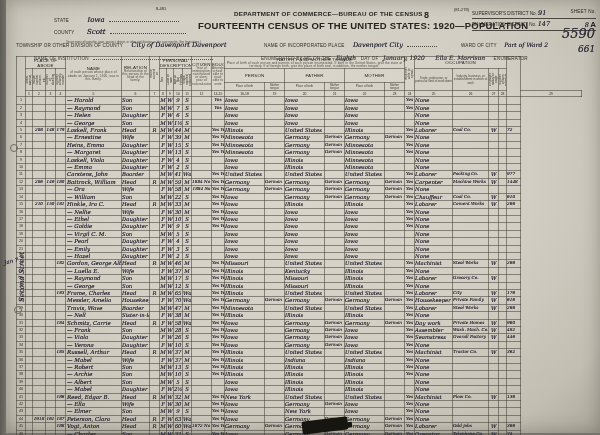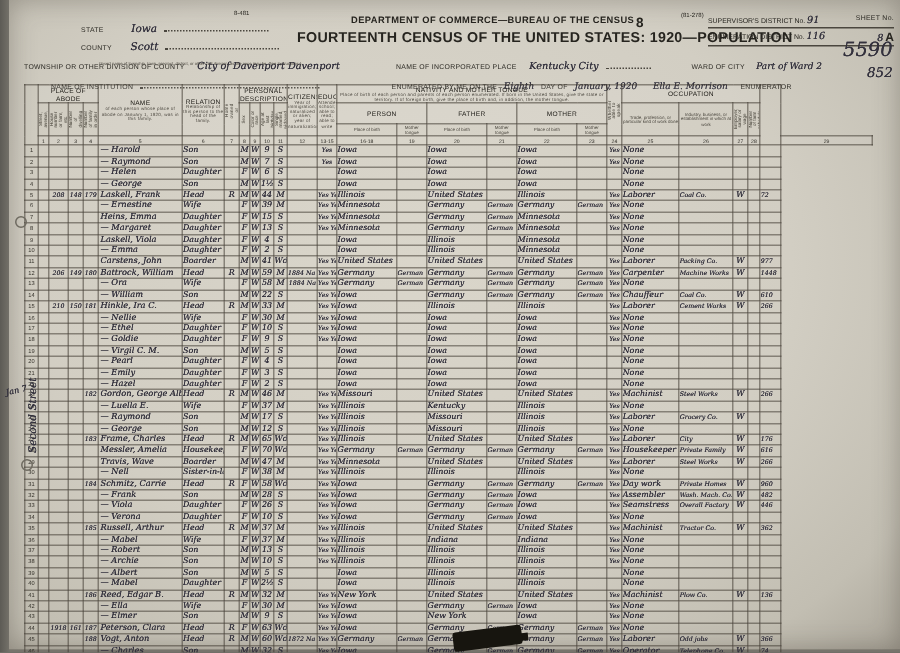--- a/index.html
+++ b/index.html
@@ -72,36 +72,36 @@
       <div class="hl title2" style="left:175px;top:20px;">FOURTEENTH CENSUS OF THE UNITED STATES: 1920—POPULATION</div>
 
       <div class="rightbox">
         <div class="rb-row">
             <span><span>SUPERVISOR'S DISTRICT No.</span>
           <span class="hand" style="font-size:6.5px;">91</span></span>
           <span class="plabel">SHEET No.</span>
           </div>
         <div class="rb-row">
             <span><span>ENUMERATION DISTRICT No.</span>
-          <span class="hand" style="font-size:6.5px;">116</span></span>
+          <span class="hand" style="font-size:6.5px;">147</span></span>
           <span><span class="hand" style="font-size:6.5px;">8</span>
           <span class="bigA">A</span></span>
           </div>
       </div>
 
       <div class="hl" style="left:10px;top:33px;"><span class="plabel">TOWNSHIP OR OTHER DIVISION OF COUNTY</span>
         <span class="hand" style="font-size:6.5px;margin-left:4px;">City of Davenport Davenport</span></div>
       <div class="hl" style="left:60px;top:41px;font-size:2.8px;color:#4a463e;width:180px;white-space:normal;line-height:3px;">(Insert name of township, town, precinct, district, or other civil division, as the case may be. See Instructions.)</div>
       <div class="hl" style="left:258px;top:33px;"><span class="plabel">NAME OF INCORPORATED PLACE</span>
-        <span class="hand" style="font-size:6.5px;margin-left:4px;">Kentucky City</span>
+        <span class="hand" style="font-size:6.5px;margin-left:4px;">Davenport City</span>
         <span class="dots" style="width:30px;"></span></div>
       <div class="hl" style="left:455px;top:33px;"><span class="plabel">WARD OF CITY</span>
         <span class="hand" style="font-size:6px;margin-left:3px;">Part of Ward 2</span></div>
       <div class="hl hand bignum" style="left:556px;top:26px;">5590</div>
-      <div class="hl hand" style="left:572px;top:44px;font-size:9px;">852</div>
+      <div class="hl hand" style="left:572px;top:44px;font-size:9px;">661</div>
 
       <div class="hl" style="left:28px;top:46px;"><span class="plabel">NAME OF INSTITUTION</span>
         <span class="dots" style="width:120px;"></span></div>
       <div class="hl" style="left:255px;top:46px;"><span class="plabel">ENUMERATED BY ME ON THE</span>
         <span class="hand" style="font-size:6px;">Eighth</span>
         <span class="plabel">DAY OF</span>
         <span class="hand" style="font-size:6px;">January, 1920</span>
         <span class="hand" style="font-size:6px;margin-left:6px;">Ella E. Morrison</span>
         <span class="plabel" style="margin-left:4px;">ENUMERATOR</span></div>
     </div>

